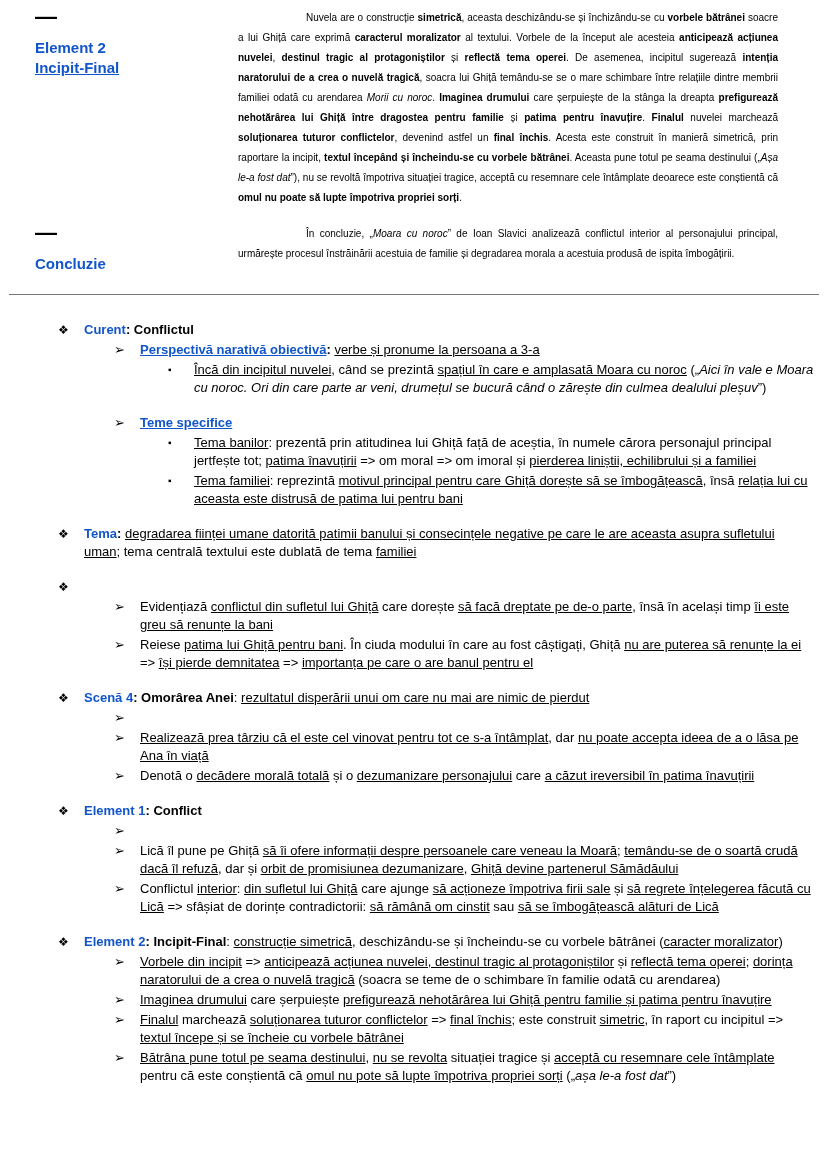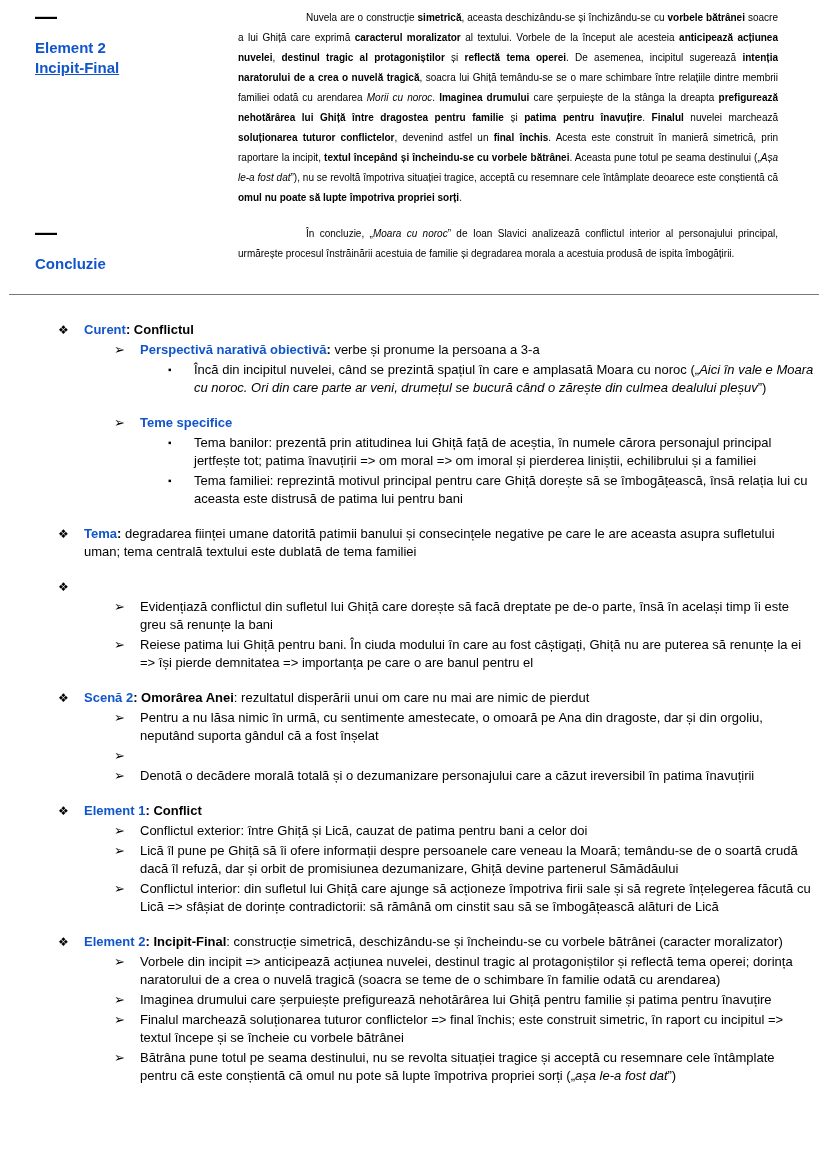--- a/index.html
+++ b/index.html
@@ -43,21 +43,21 @@
   .outline-item.l2 { padding-left:114px; }
   .outline-item.l3 { padding-left:168px; }
   .bullet { width:26px; flex-shrink:0; }
   .l1 .bullet { font-size:12px; }
   .l2 .bullet { font-size:13px; }
   .l3 .bullet { font-size:10px; line-height:18px; }
   .item-text { flex:1; }
 
   
   .b { font-weight:700;text-align:right; }
-  .u { }
+  .u { text-decoration:underline; }
   .i { font-style:italic; }
   .blue { color:#1155CC; }
 </style>
 </head>
 <body>
 
 <div class="page">
   <div id="top-blocks">
   <div class="top-block">
     <div class="margin-label">
@@ -126,45 +126,44 @@
     <div class="item-text"><span>Evidențiază </span><span class="u">conflictul din sufletul lui Ghiță</span><span> care dorește </span><span class="u">să facă dreptate pe de-o parte</span><span>, însă în același timp </span><span class="u">îi este greu să renunțe la bani</span></div>
   </div>
 
   <div class="outline-item l2">
     <span class="bullet">➢</span>
     <div class="item-text"><span>Reiese </span><span class="u">patima lui Ghiță pentru bani</span><span>. În ciuda modului în care au fost câștigați, Ghiță </span><span class="u">nu are puterea să renunțe la ei</span><span> =&gt; </span><span class="u">își pierde demnitatea</span><span> =&gt; </span><span class="u">importanța pe care o are banul pentru el</span></div>
   </div>
 
   <div class="outline-item l1 space">
     <span class="bullet">❖</span>
-    <div class="item-text"><span class="b blue">Scenă 2</span><span class="b">: </span><span class="b">Omorârea Anei</span><span>: </span><span class="u">rezultatul disperării unui om care nu mai are nimic de pierdut</span></div>
+    <div class="item-text"><span class="b blue">Scenă 4</span><span class="b">: </span><span class="b">Omorârea Anei</span><span>: </span><span class="u">rezultatul disperării unui om care nu mai are nimic de pierdut</span></div>
   </div>
 
   <div class="outline-item l2">
     <span class="bullet">➢</span>
-    <div class="item-text"><span>Pentru a nu lăsa nimic în urmă, cu sentimente amestecate, o omoară pe Ana </span><span class="u">din dragoste</span><span>, dar și </span><span class="u">din orgoliu</span><span>, </span><span class="u">neputând suporta gândul că a fost înșelat</span></div>
   </div>
 
   <div class="outline-item l2">
     <span class="bullet">➢</span>
+    <div class="item-text"><span class="u">Realizează prea târziu că el este cel vinovat pentru tot ce s-a întâmplat</span><span>, dar </span><span class="u">nu poate accepta ideea de a o lăsa pe Ana în viață</span></div>
   </div>
 
   <div class="outline-item l2">
     <span class="bullet">➢</span>
     <div class="item-text"><span>Denotă o </span><span class="u">decădere morală totală</span><span> și o </span><span class="u">dezumanizare personajului</span><span> care </span><span class="u">a căzut ireversibil în patima înavuțirii</span></div>
   </div>
 
   <div class="outline-item l1 space">
     <span class="bullet">❖</span>
     <div class="item-text"><span class="b blue">Element 1</span><span class="b">: </span><span class="b">Conflict</span></div>
   </div>
 
   <div class="outline-item l2">
     <span class="bullet">➢</span>
-    <div class="item-text"><span>Conflictul </span><span class="u">exterior</span><span>: între Ghiță și Lică, </span><span class="u">cauzat de patima pentru bani</span><span> a celor doi</span></div>
   </div>
 
   <div class="outline-item l2">
     <span class="bullet">➢</span>
     <div class="item-text"><span>Lică îl pune pe Ghiță </span><span class="u">să îi ofere informații despre persoanele care veneau la Moară</span><span>; </span><span class="u">temându-se de o soartă crudă dacă îl refuză</span><span>, dar și </span><span class="u">orbit de promisiunea dezumanizare</span><span>, </span><span class="u">Ghiță devine partenerul Sămădăului</span></div>
   </div>
 
   <div class="outline-item l2">
     <span class="bullet">➢</span>
     <div class="item-text"><span>Conflictul </span><span class="u">interior</span><span>: </span><span class="u">din sufletul lui Ghiță</span><span> care ajunge </span><span class="u">să acționeze împotriva firii sale</span><span> și </span><span class="u">să regrete înțelegerea făcută cu Lică</span><span> =&gt; sfâșiat de dorințe contradictorii: </span><span class="u">să rămână om cinstit</span><span> sau </span><span class="u">să se îmbogățească alături de Lică</span></div>

